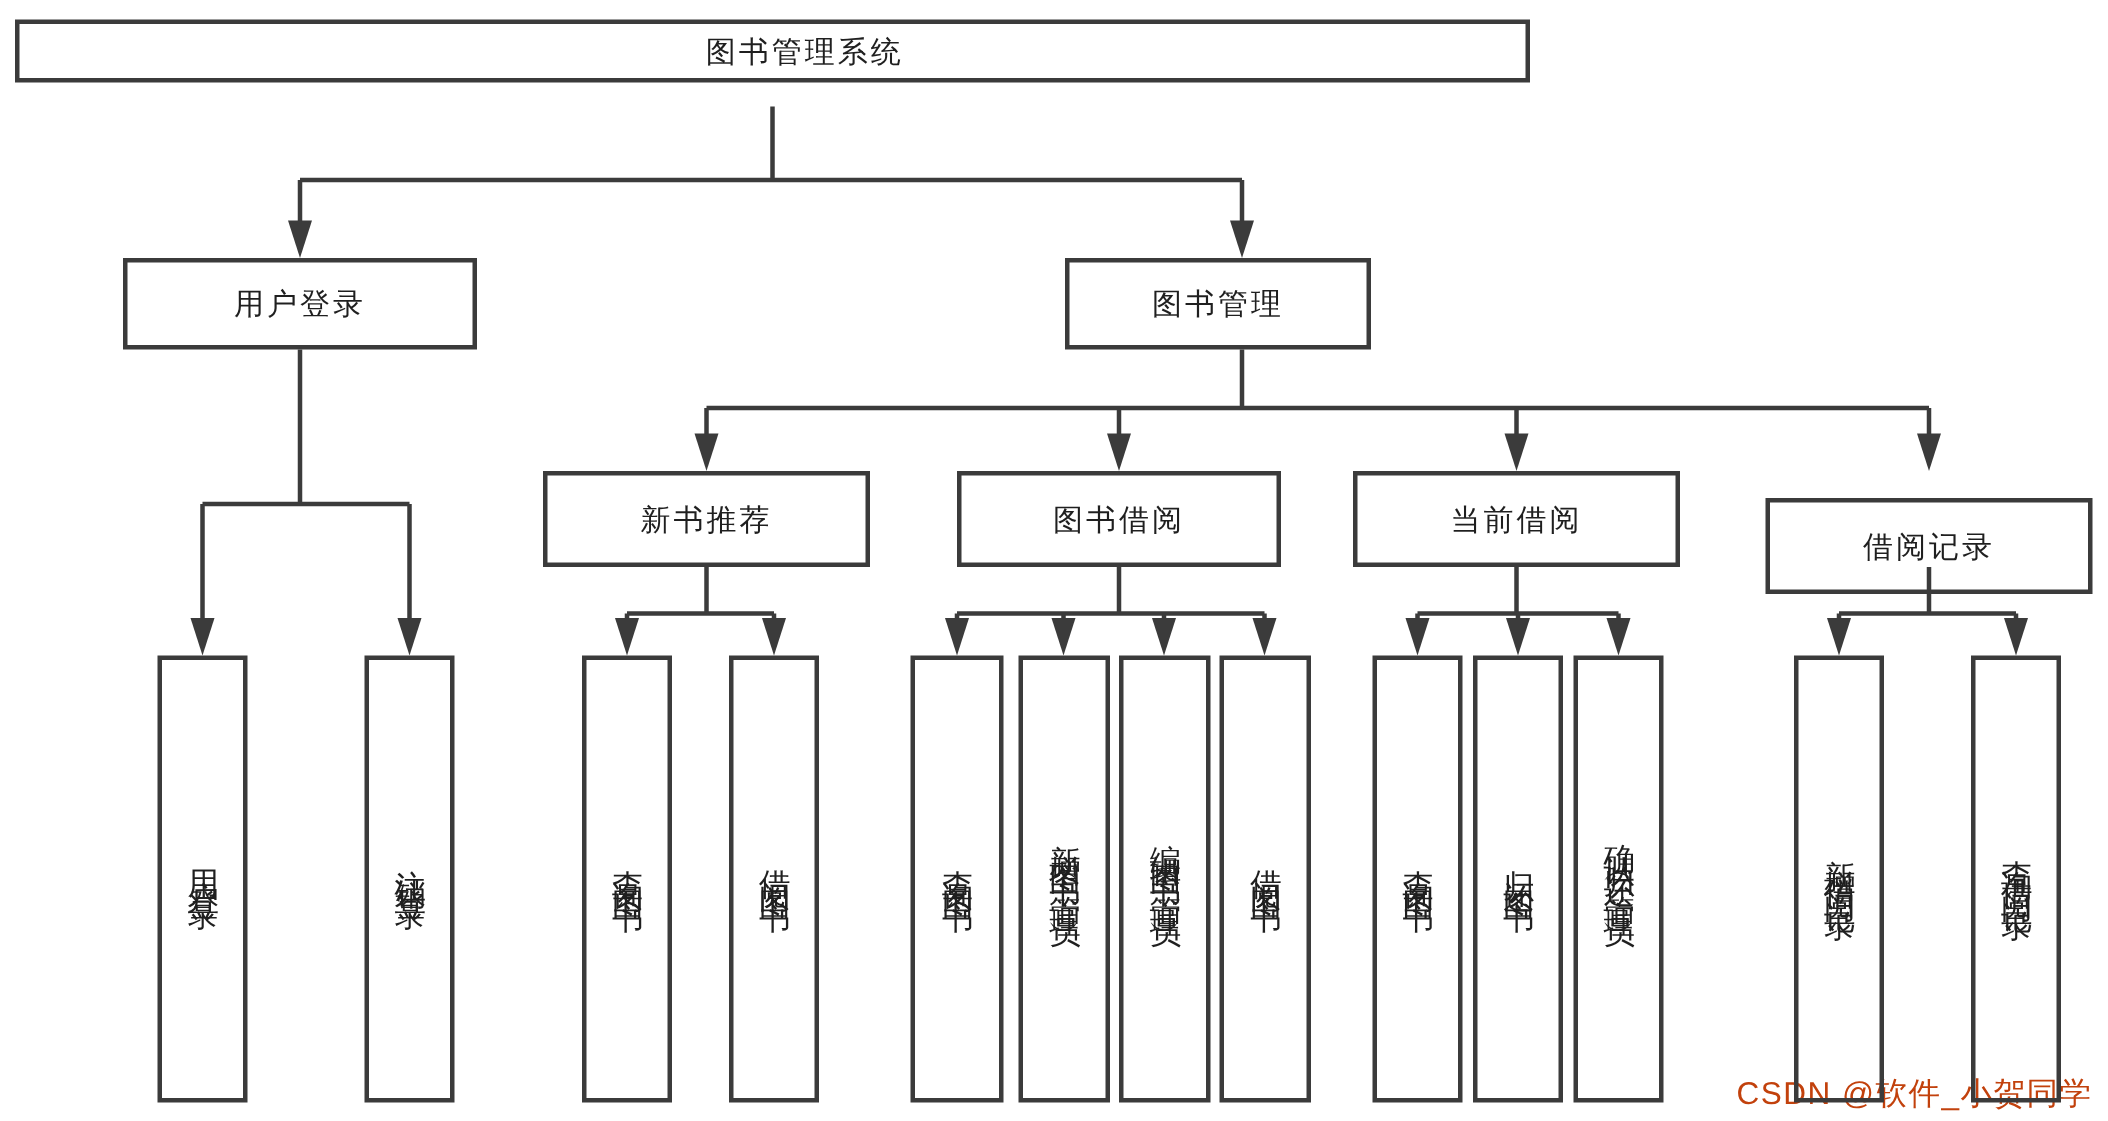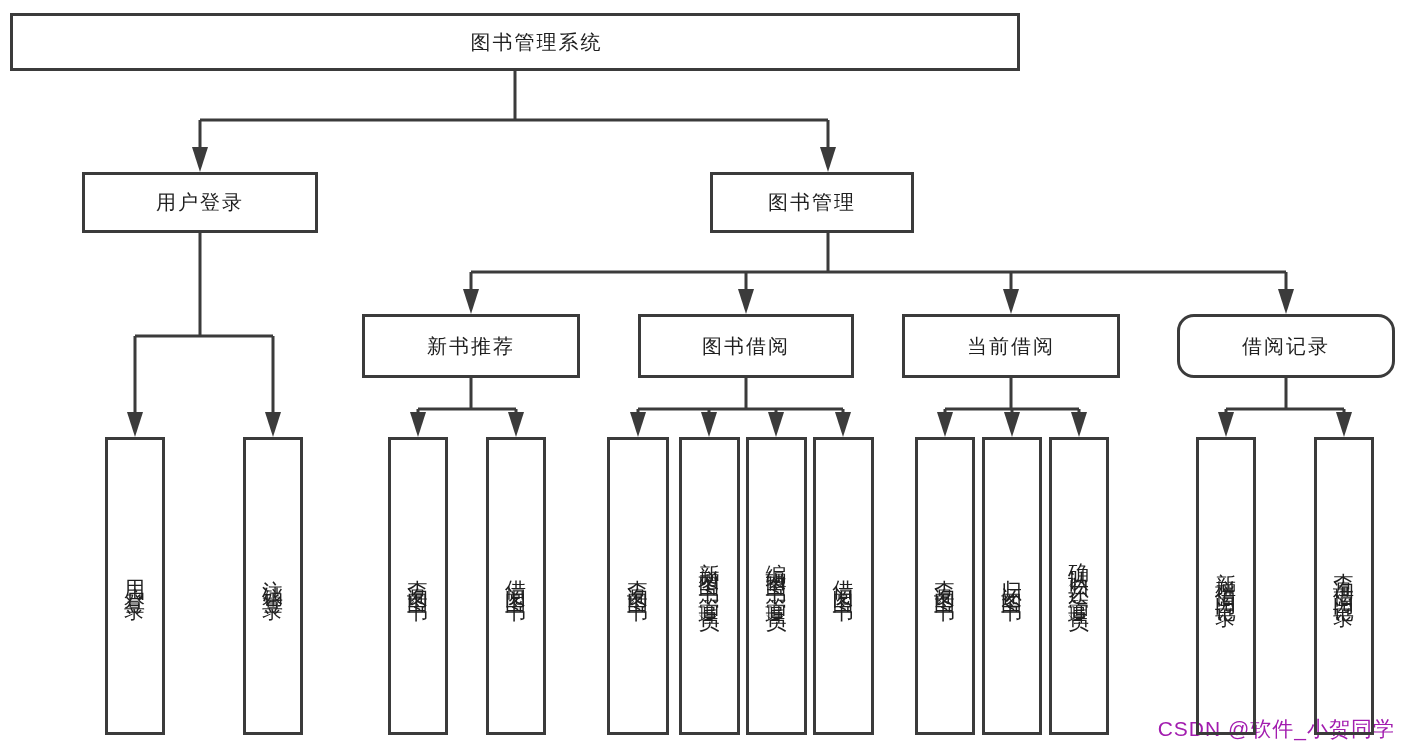--- a/index.html
+++ b/index.html
@@ -51,48 +51,48 @@
   .leaf .vtext {
     writing-mode: vertical-rl;
     text-orientation: mixed;
     font-size: 21px;
     letter-spacing: 7px;
     line-height: 1;
     transform: translateY(-9px);
     white-space: nowrap;
   }
   
-  #n-root          { left: 10px;   top: 13px;  width: 1010px; height: 58px; padding-left: 43px; }
+  #n-root          { left: 10px;   top: 13px;  width: 1010px; height: 42px; padding-left: 43px; }
   #n-user-login    { left: 82px;   top: 172px; width: 236px;  height: 61px; }
   #n-book-mgmt     { left: 710px;  top: 172px; width: 204px;  height: 61px; }
   #n-new-books     { left: 362px;  top: 314px; width: 218px;  height: 64px; }
   #n-book-borrow   { left: 638px;  top: 314px; width: 216px;  height: 64px; justify-content: center; }
   #n-current-borrow{ left: 902px;  top: 314px; width: 218px;  height: 64px; justify-content: center; }
-  #n-borrow-records{ left: 1177px; top: 314px; width: 218px;  height: 64px; border-radius: 17px; }
+  #n-borrow-records{ left: 1177px; top: 332px; width: 218px;  height: 64px; }
   
   #l-user-login  { left: 105px; }
   #l-logout      { left: 243px; }
   #l-nb-query    { left: 388px; }
   #l-nb-borrow   { left: 486px; }
   #l-bb-query    { left: 607px; width: 62px; }
   #l-bb-add      { left: 679px; width: 61px; }
   #l-bb-edit     { left: 746px; width: 61px; }
   #l-bb-borrow   { left: 813px; width: 61px; }
   #l-cb-query    { left: 915px; }
   #l-cb-return   { left: 982px; }
   #l-cb-confirm  { left: 1049px; }
   #l-br-add      { left: 1196px; }
   #l-br-query    { left: 1314px; }
   #watermark {
     position: absolute;
     right: 10px;
     bottom: 4px;
     z-index: 1;
     font-size: 21px;
-    color: #a21caf;
+    color: #c2410c;
     letter-spacing: 1px;
     white-space: nowrap;
   }
 </style>
 </head>
 <body>
 
 <div id="canvas">
 
   <div id="watermark">CSDN @软件_小贺同学</div>

